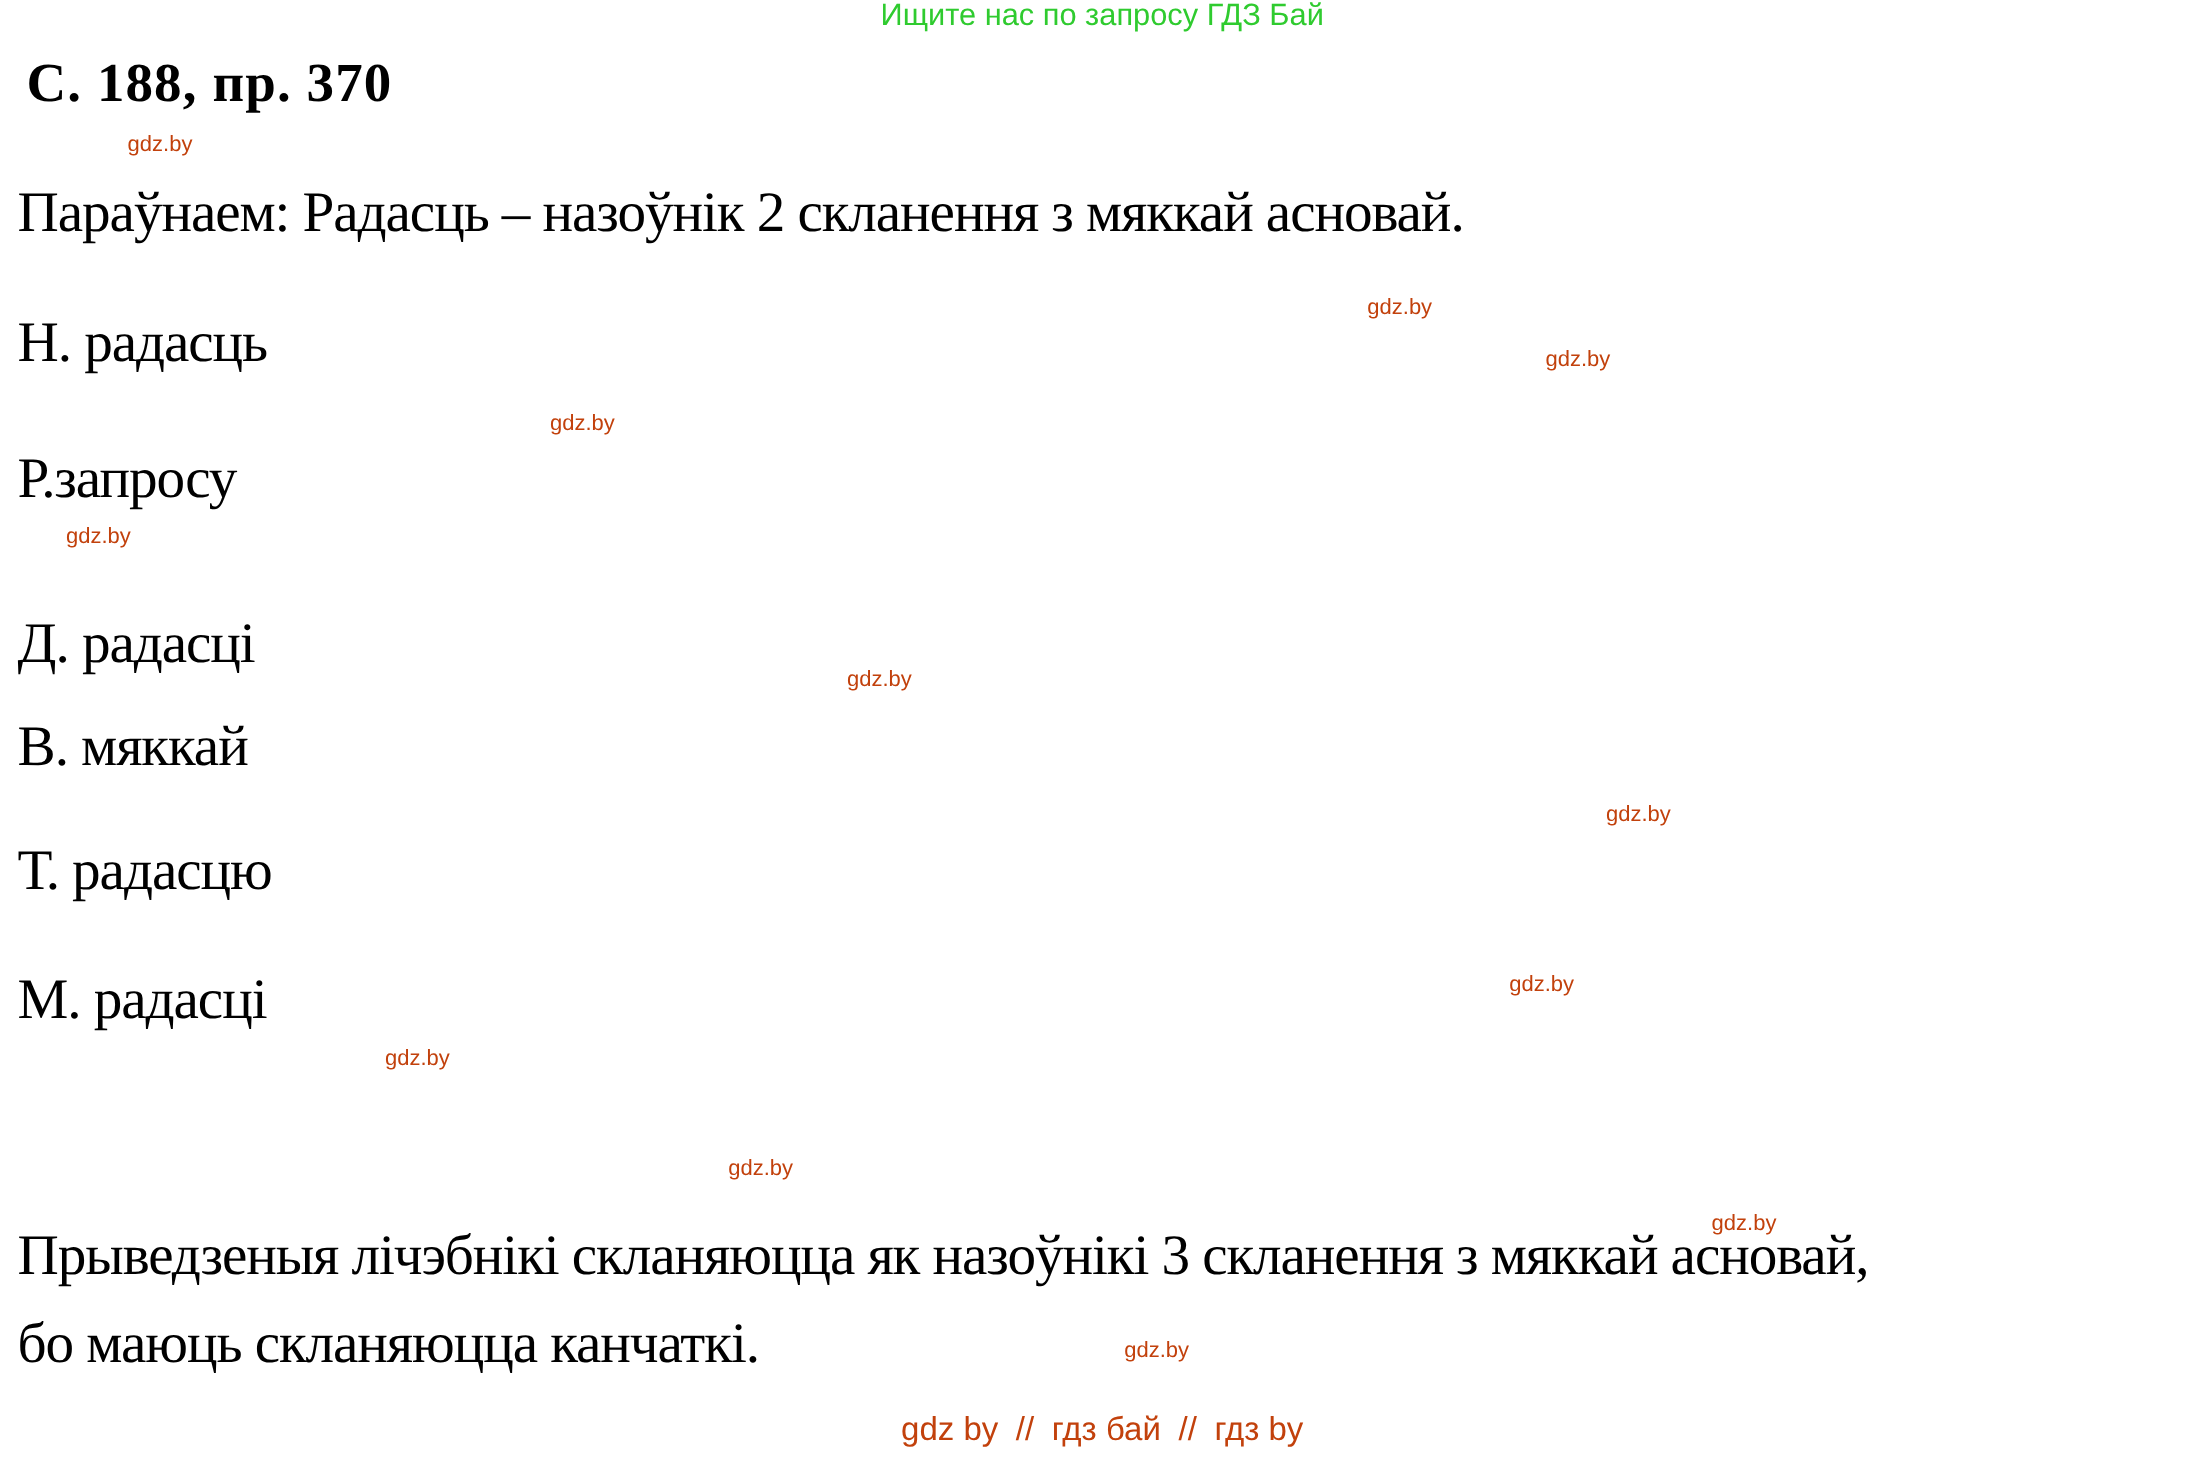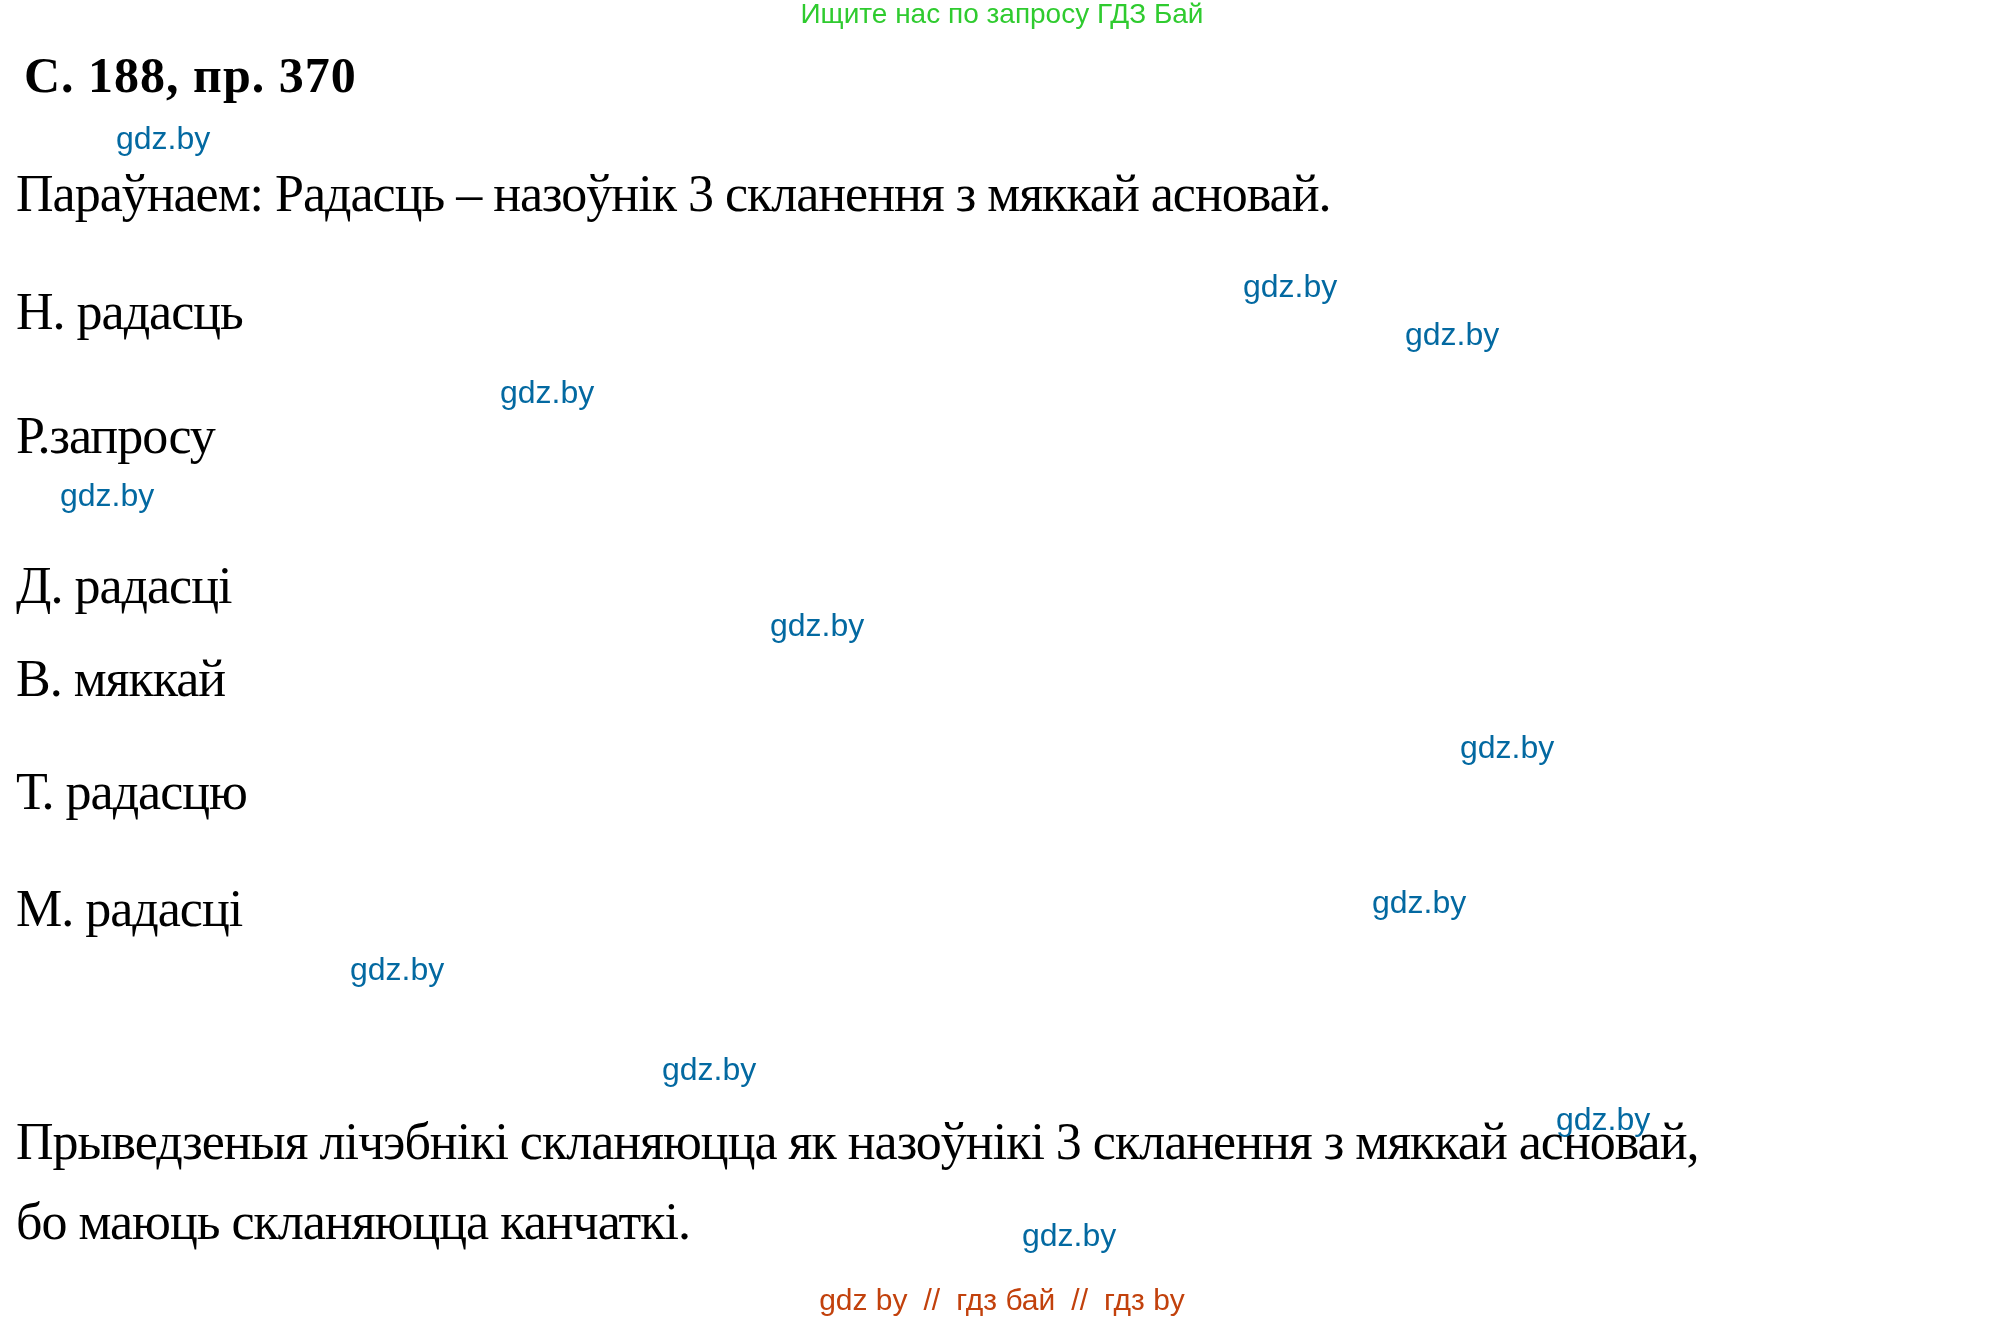--- a/index.html
+++ b/index.html
@@ -55,22 +55,22 @@
     left: 16px;
     font-size: 52px;
     letter-spacing: -1px;
     white-space: nowrap;
   }
   .concl-0 { top: 1112px; }
   .concl-1 { top: 1192px; }
   .watermark {
     position: absolute;
     font-family: "Liberation Sans", "DejaVu Sans", sans-serif;
-    font-size: 32px;
-    color: #0369a1;
+    font-size: 20px;
+    color: #c2410c;
     white-space: nowrap;
   }
   .footer {
     position: absolute;
     top: 1283px; left: 0;
     width: 100%;
     text-align: center;
     font-family: "Liberation Sans", "DejaVu Sans", sans-serif;
     font-size: 30px;
     color: #c2410c;
@@ -79,21 +79,21 @@
 </style>
 </head>
 <body>
 
 <div class="page">
 
   <div class="promo">Ищите нас по запросу ГДЗ Бай</div>
 
   <h1 class="title">С. 188, пр. 370</h1>
 
-  <div class="intro">Параўнаем: Радасць – назоўнік 3 скланення з мяккай асновай.</div>
+  <div class="intro">Параўнаем: Радасць – назоўнік 2 скланення з мяккай асновай.</div>
 
   <div class="case-line case-0">Н. радасць</div>
   <div class="case-line case-1">Р.запросу</div>
   <div class="case-line case-2">Д. радасці</div>
   <div class="case-line case-3">В. мяккай</div>
   <div class="case-line case-4">Т. радасцю</div>
   <div class="case-line case-5">М. радасці</div>
 
   <div class="conclusion-line concl-0">Прыведзеныя лічэбнікі скланяюцца як назоўнікі 3 скланення з мяккай асновай,</div>
   <div class="conclusion-line concl-1">бо маюць скланяюцца канчаткі.</div>

